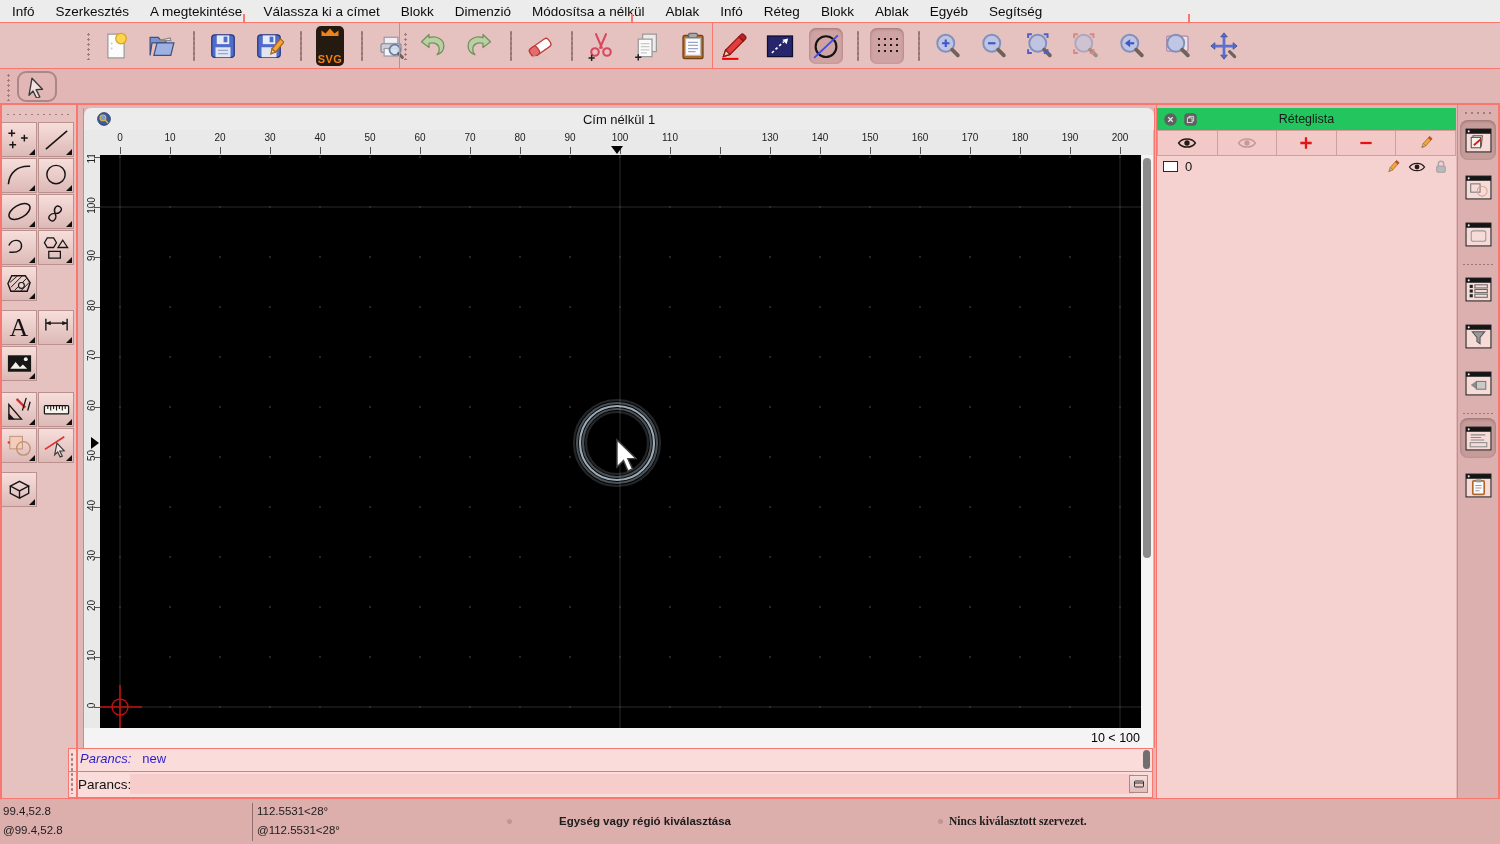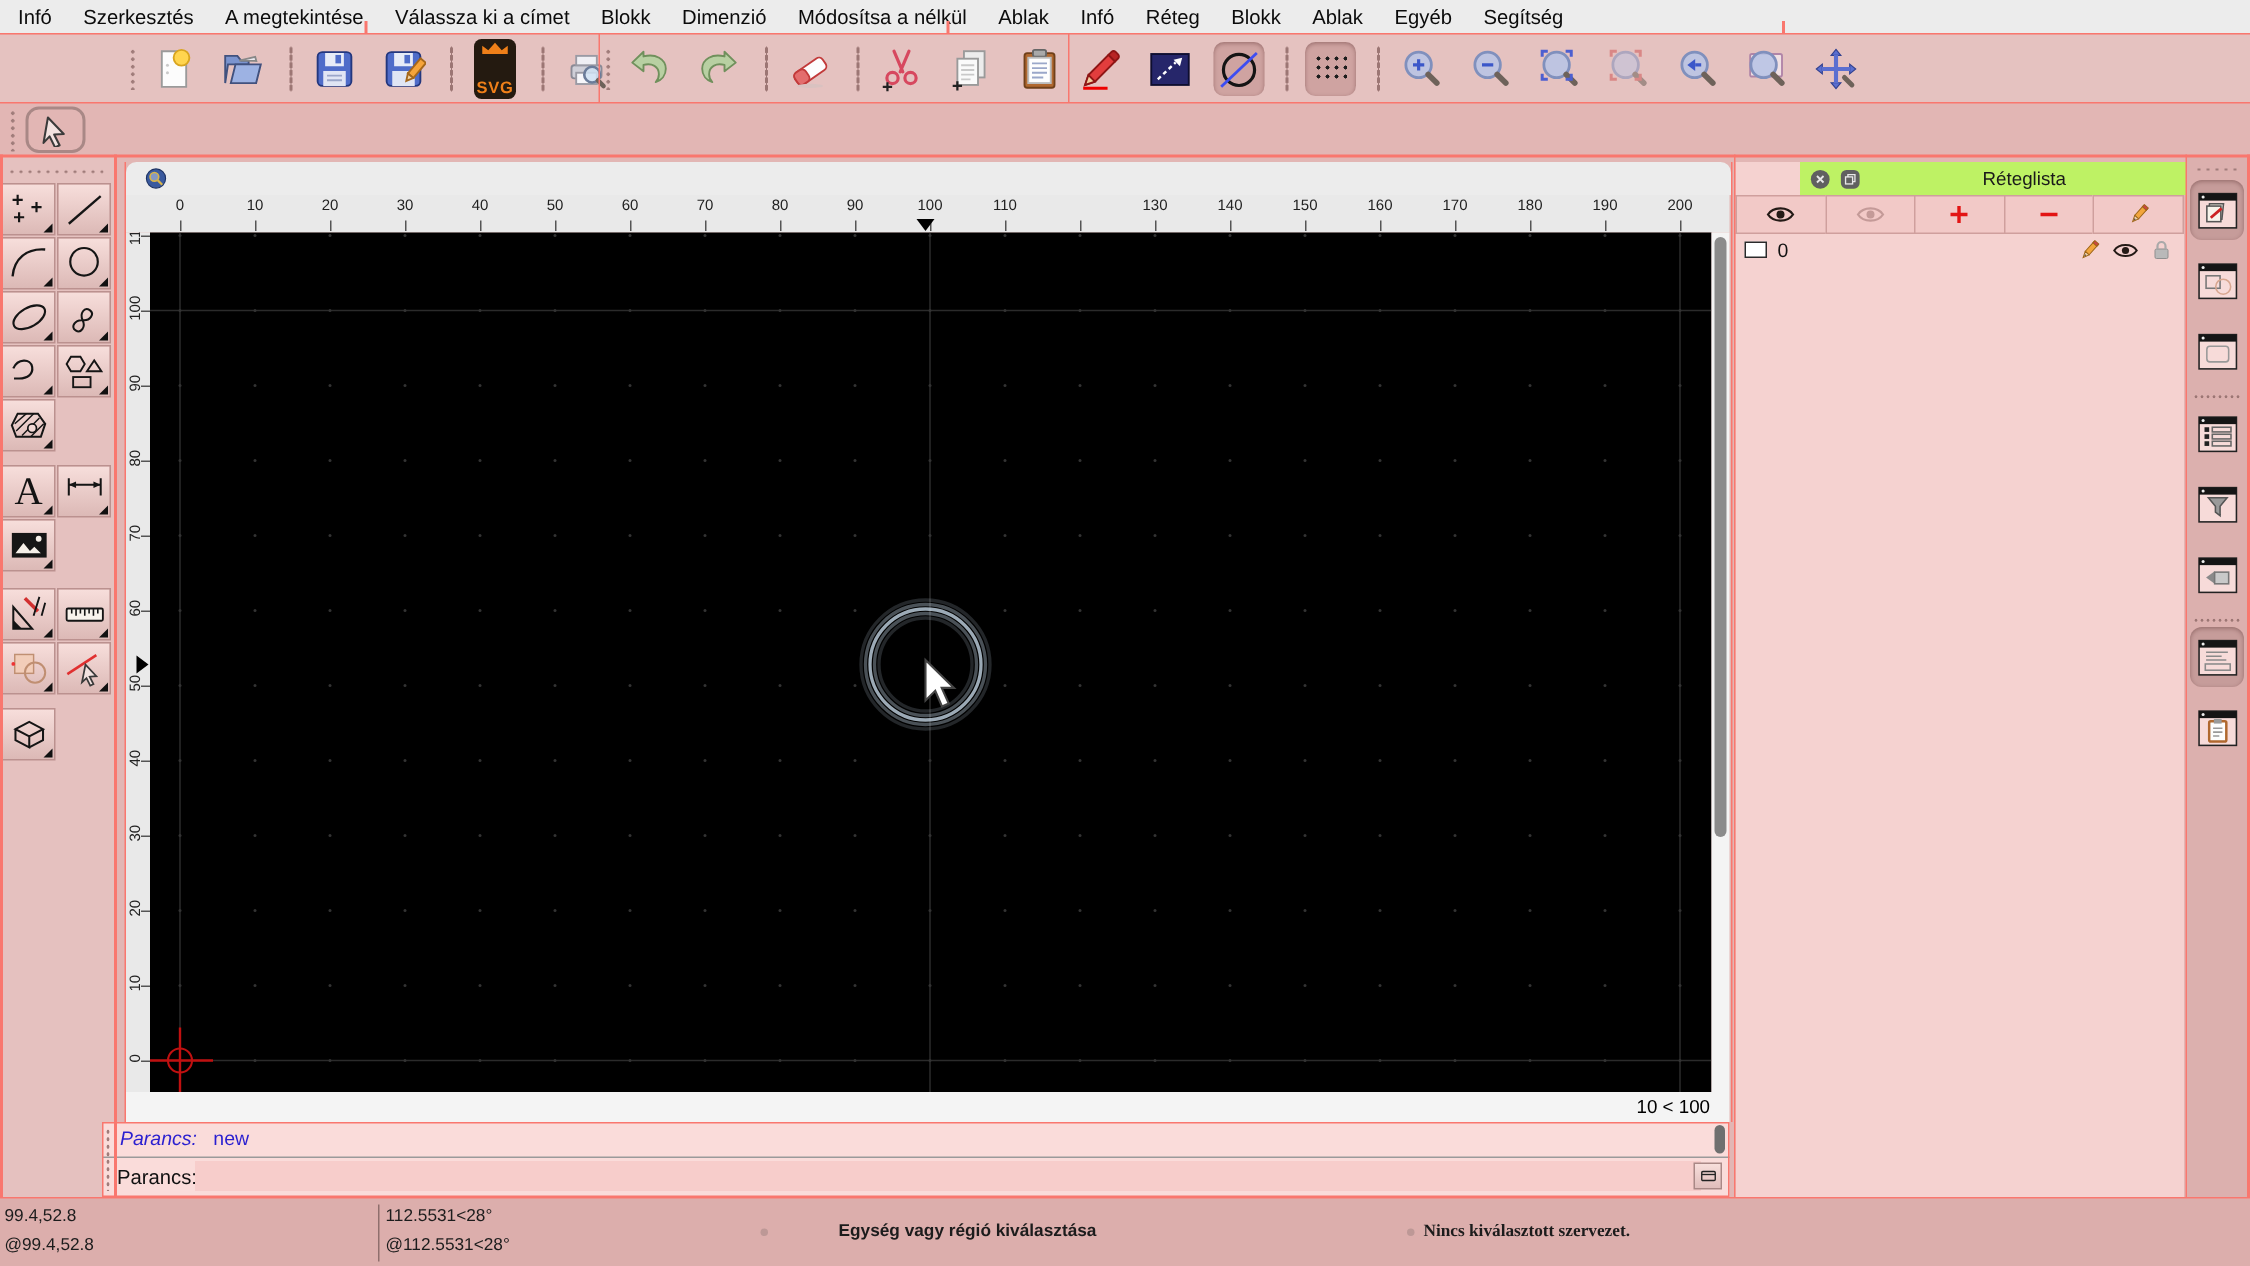--- a/index.html
+++ b/index.html
@@ -82,21 +82,21 @@
   #cmd-input{position:absolute;left:62px;top:26px;width:996px;height:20px;border:none;
              background:#f7cdcb;font-size:13px;color:#111;padding:0 4px;}
   #cmd-kbd{position:absolute;right:5px;top:27px;width:19px;height:18px;border:1px solid #a98886;
            background:linear-gradient(#f7dedb,#e0bdbb);display:flex;align-items:center;justify-content:center;
            cursor:pointer;padding:0;}
   #cmd-kbd svg{width:14px;height:12px;}
   #cmd-border{position:absolute;left:68px;top:747.5px;width:1085px;height:50px;
               border:1.5px solid #f9776e;box-sizing:border-box;pointer-events:none;}
   
   #layer-panel{position:absolute;left:1157px;top:108px;width:299px;height:690px;background:#f5d2d0;}
-  #lp-titlebar{position:absolute;left:0;top:0;width:100%;height:22px;background:#bef264;margin-left:43px;}
+  #lp-titlebar{position:absolute;left:0;top:0;width:100%;height:22px;background:#22c55e;}
   #lp-title{position:absolute;width:100%;text-align:center;font-size:12.5px;color:#1a1a1a;line-height:22px;}
   .wbtn{position:absolute;top:4px;width:15px;height:15px;padding:0;border:none;background:transparent;cursor:pointer;}
   .wbtn svg{width:15px;height:15px;}
   #lp-close{left:6px;} #lp-float{left:26px;}
   #lp-toolbar{position:absolute;left:0;top:22px;width:100%;height:26px;display:flex;}
   .lp-cell{flex:1;border:1px solid #cf9f9d;border-right-width:0;background:#f2c9c7;
            display:flex;align-items:center;justify-content:center;cursor:pointer;padding:0;}
   .lp-cell:last-child{border-right-width:1px;}
   .lp-cell svg{width:20px;height:16px;}
   .layer-row{position:absolute;left:0;top:48px;width:100%;height:21px;display:flex;align-items:center;cursor:pointer;}
@@ -484,20 +484,21 @@
         </button>
       </div>
     </div>
 
   <div id="cw-titlebar">
     <span id="cw-icon"><svg viewBox="0 0 22 22" xmlns="http://www.w3.org/2000/svg">
           <circle cx="11" cy="11" r="8.8" fill="#3a5a9e" stroke="#1c3263"></circle>
           <circle cx="9.5" cy="9.5" r="4" fill="#cfd8ea" fill-opacity=".5" stroke="#d9b44a" stroke-width="1.5"></circle>
           <path d="M12.5 12.5l4.2 4.2" stroke="#d9b44a" stroke-width="2"></path>
         </svg></span>
+    <span id="cw-title">Cím nélkül 1</span>
   </div>
   <div id="hruler">
       <span class="hlab" style="left: 21px;">0</span>
       <span class="htick" style="left: 36px;"></span>
       <span class="hlab" style="left: 71px;">10</span>
       <span class="htick" style="left: 86px;"></span>
       <span class="hlab" style="left: 121px;">20</span>
       <span class="htick" style="left: 136px;"></span>
       <span class="hlab" style="left: 171px;">30</span>
       <span class="htick" style="left: 186px;"></span>

